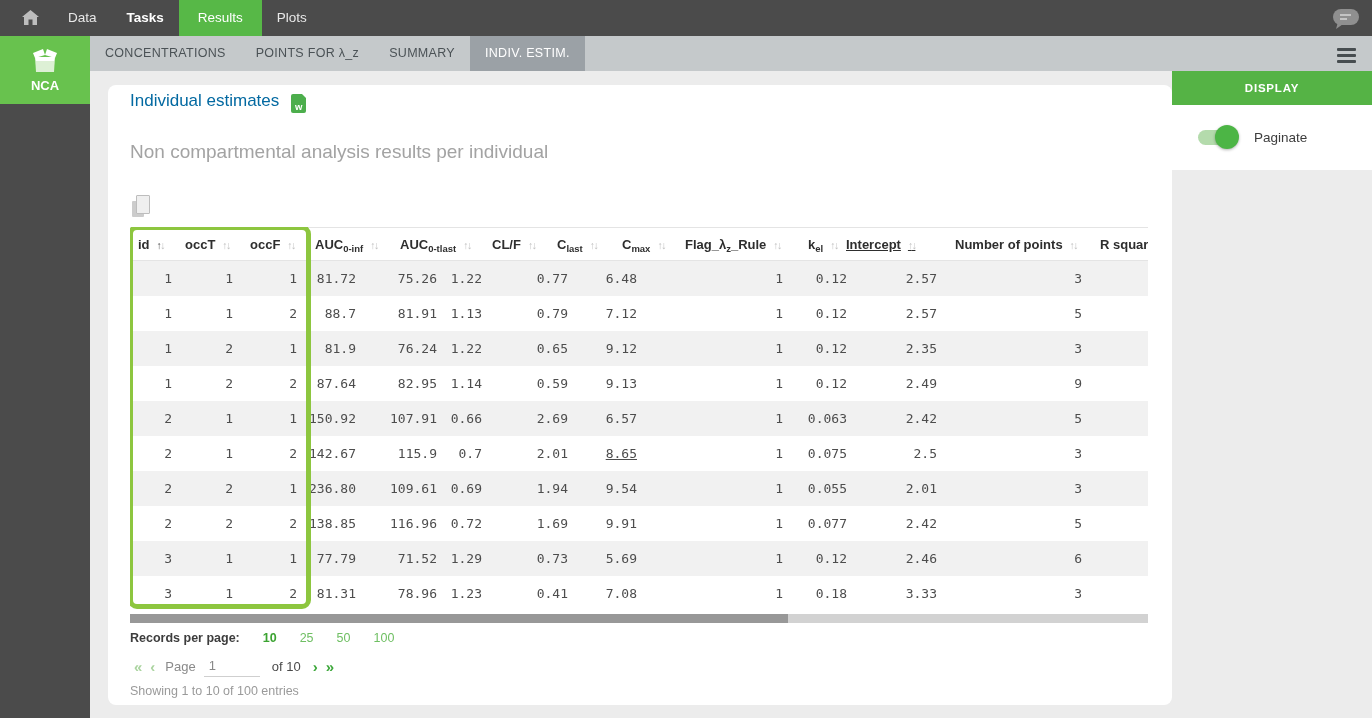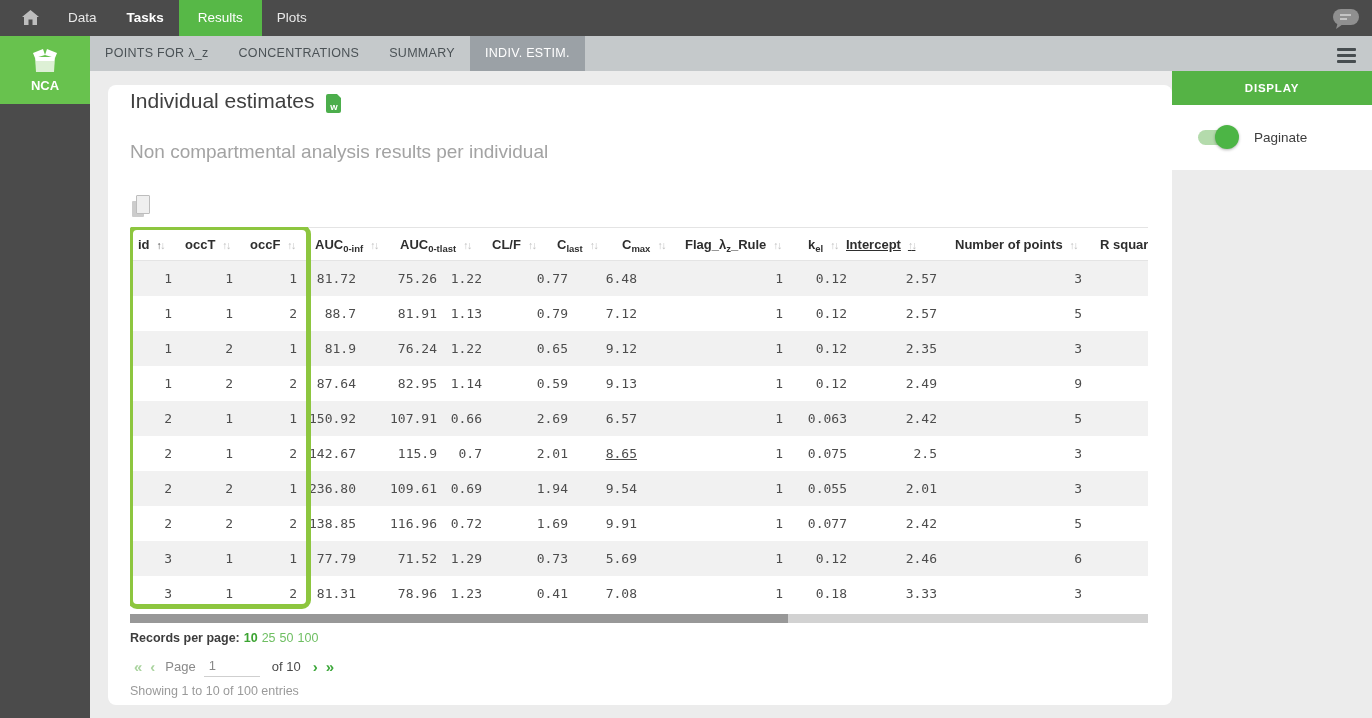--- a/index.html
+++ b/index.html
@@ -23,21 +23,21 @@
   .tab { height:35px; line-height:35px; padding:0 15px; font-size:12.5px; color:#4b5256; letter-spacing:.3px; cursor:pointer; white-space:nowrap; }
   .tab.active { background:#9ba1a6; color:#fff; }
   .hamburger { position:absolute; right:16px; top:12px; width:19px; cursor:pointer; }
   .hamburger div { height:3px; background:#474d50; margin-bottom:3px; border-radius:1px; }
 
   
   .main { position:absolute; left:90px; top:71px; width:1282px; height:647px; background:#ececec; }
   .card { position:absolute; left:18px; top:14px; width:1064px; height:620px; background:#fff; border-radius:8px; }
 
   .title-row { position:absolute; left:22px; top:3px; display:flex; align-items:center; }
-  .page-title { font-size:21px; color:#404040; line-height:26px; }
+  .page-title { font-size:17px; color:#0369a1; line-height:26px; }
   .word-icon { position:relative; width:15px; height:19px; background:#4cae4c; border-radius:2px; margin-left:12px; margin-top:4px; cursor:pointer; }
   .word-icon:before { content:""; position:absolute; right:-1px; top:-1px; border-style:solid; border-width:0 6px 6px 0; border-color:transparent #fff transparent transparent; }
   .word-icon span { position:absolute; left:0; right:0; bottom:1px; text-align:center; color:#fff; font-size:9.5px; font-weight:bold; }
   .subtitle { position:absolute; left:22px; top:56px; font-size:19px; color:#a3a3a3; }
 
   .copy-icon { position:absolute; left:24px; top:110px; width:18px; height:22px; cursor:pointer; }
   .copy-icon .back { position:absolute; left:0; bottom:0; width:12px; height:16px; background:#cccccc; border-radius:1px; }
   .copy-icon .front { position:absolute; right:0; top:0; width:14px; height:19px; background:#efefef; border:1px solid #bdbdbd; border-radius:1px; }
 
   
@@ -51,21 +51,21 @@
   .trow { position:relative; height:35px; }
   .trow.odd { background:#f1f1f1; }
   .tcell { position:absolute; left:0; top:0; line-height:35px; text-align:right; font-family:"DejaVu Sans Mono",monospace; font-size:13px; color:#4d4d4d; white-space:nowrap; }
   .highlight-box { position:absolute; left:-2px; top:-2px; width:183px; height:384px; border:5px solid #8dc63f; border-radius:9px; pointer-events:none; z-index:5; }
 
   .hscroll { position:absolute; left:22px; top:529px; width:1018px; height:9px; background:#d2d2d2; cursor:pointer; }
   .hscroll .thumb { width:658px; height:9px; background:#989898; cursor:grab; }
 
   
   .records { position:absolute; left:22px; top:546px; font-size:12.5px; color:#3d3d3d; font-weight:bold; }
-  .records .opt { color:#6fbf63; font-weight:normal; margin-left:4px; cursor:pointer; }
+  .records .opt { color:#6fbf63; font-weight:normal; margin-left:23px; cursor:pointer; }
   .records .opt.sel { color:#3ba331; font-weight:bold; }
   .pager { position:absolute; left:22px; top:568px; height:26px; display:flex; align-items:center; font-size:13px; }
   .pg-arrow { font-size:15px; font-weight:bold; cursor:pointer; padding:0 4px; }
   .pg-arrow.muted { color:#abd4a0; }
   .pg-arrow.live { color:#3ea83c; }
   .pg-label { color:#8a8a8a; margin:0 8px 0 6px; }
   .page-input { width:56px; border:none; border-bottom:1px solid #cfcfcf; font-family:"Liberation Sans",sans-serif; font-size:13px; color:#888; padding:3px 0 3px 5px; outline:none; background:transparent; }
   .pg-of { color:#4a4a4a; margin:0 8px 0 12px; }
   .summary { position:absolute; left:22px; top:599px; font-size:12.5px; color:#9a9a9a; }
 
@@ -109,22 +109,22 @@
       <polygon points="30,5 20,1 18,7 28,10" fill="#ffffff"></polygon>
       <polygon points="8,9 28,9 27,24 9,24" fill="#ddf0d5"></polygon>
       <polygon points="8,9 28,9 27,13 9,13" fill="#ffffff"></polygon>
     </svg>
     <span class="project-label">NCA</span>
   </div>
 </div>
 
 <div class="tabbar">
   <div id="tabs" style="display:flex;">
+      <div class="tab">CONCENTRATIONS</div>
       <div class="tab">POINTS FOR λ_z</div>
-      <div class="tab">CONCENTRATIONS</div>
       <div class="tab">SUMMARY</div>
       <div class="tab active">INDIV. ESTIM.</div>
     </div>
   <div class="hamburger">
     <div></div>
       <div></div>
       <div style="margin-bottom:0;"></div>
   </div>
 </div>
 

